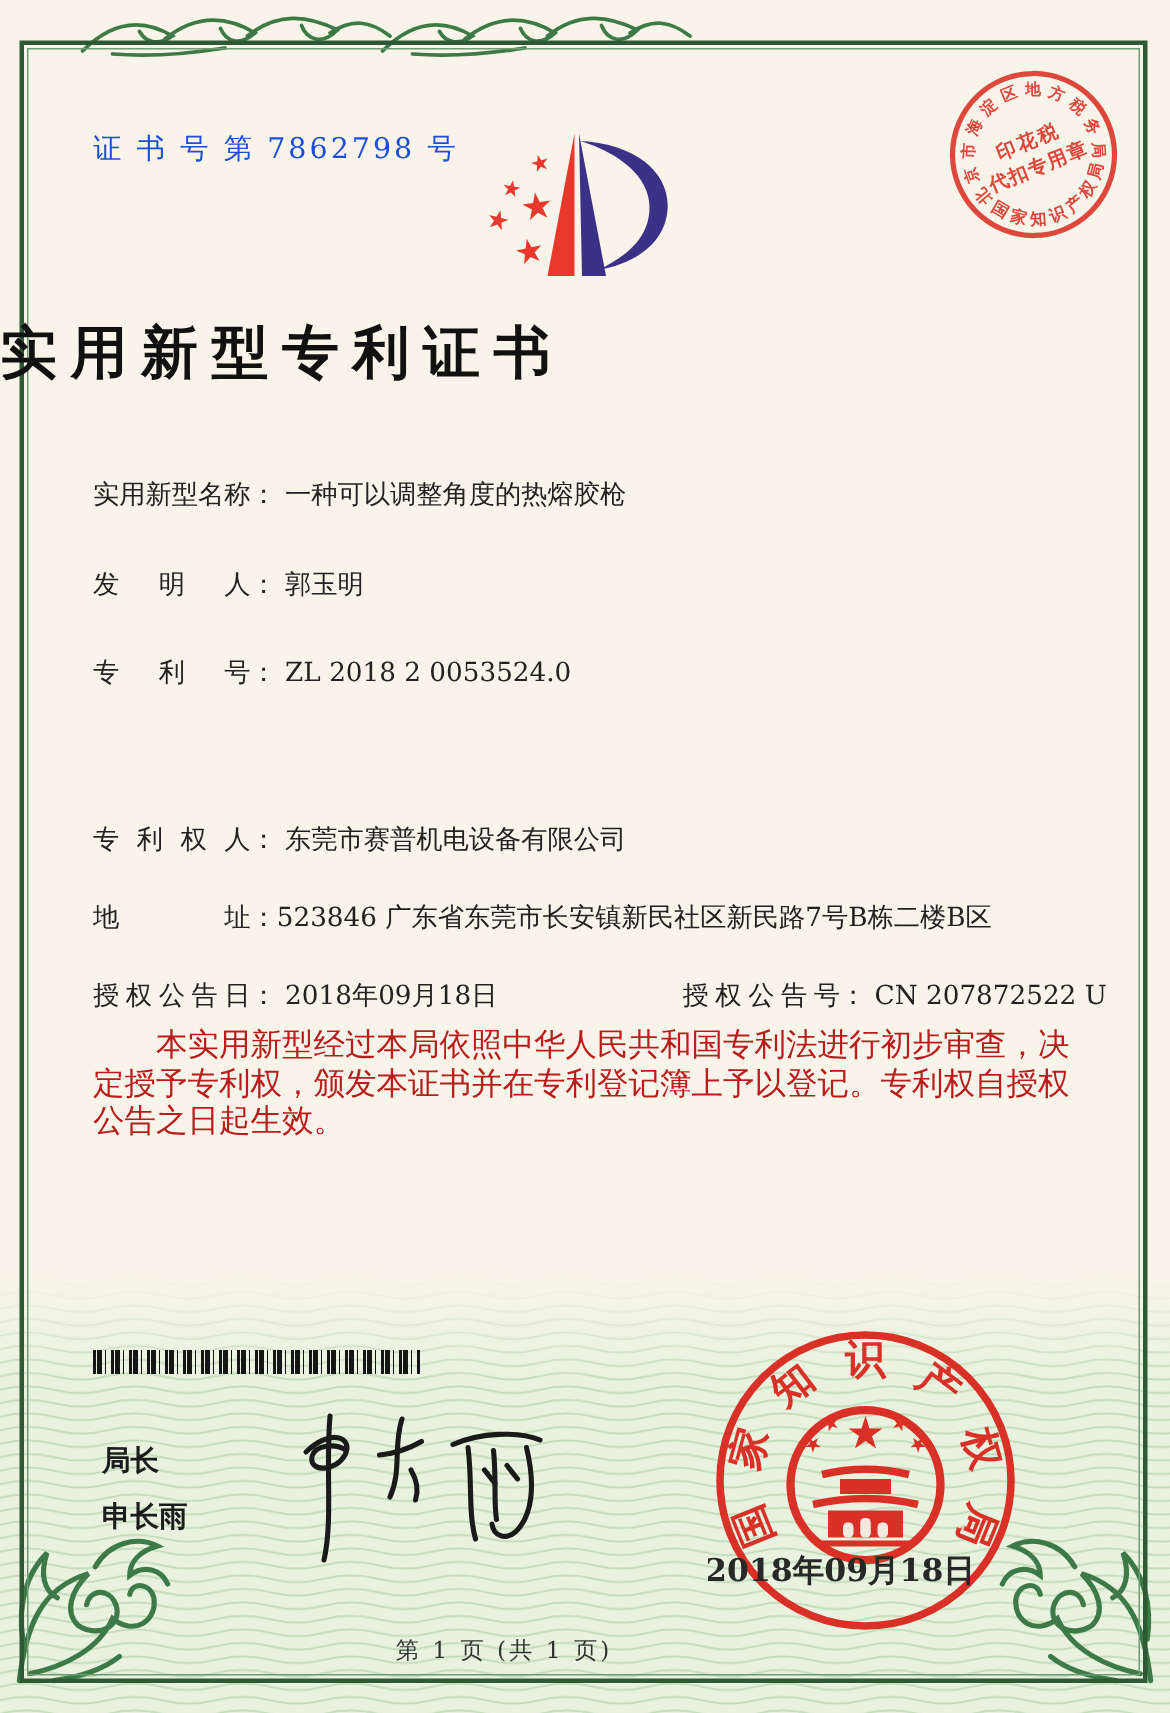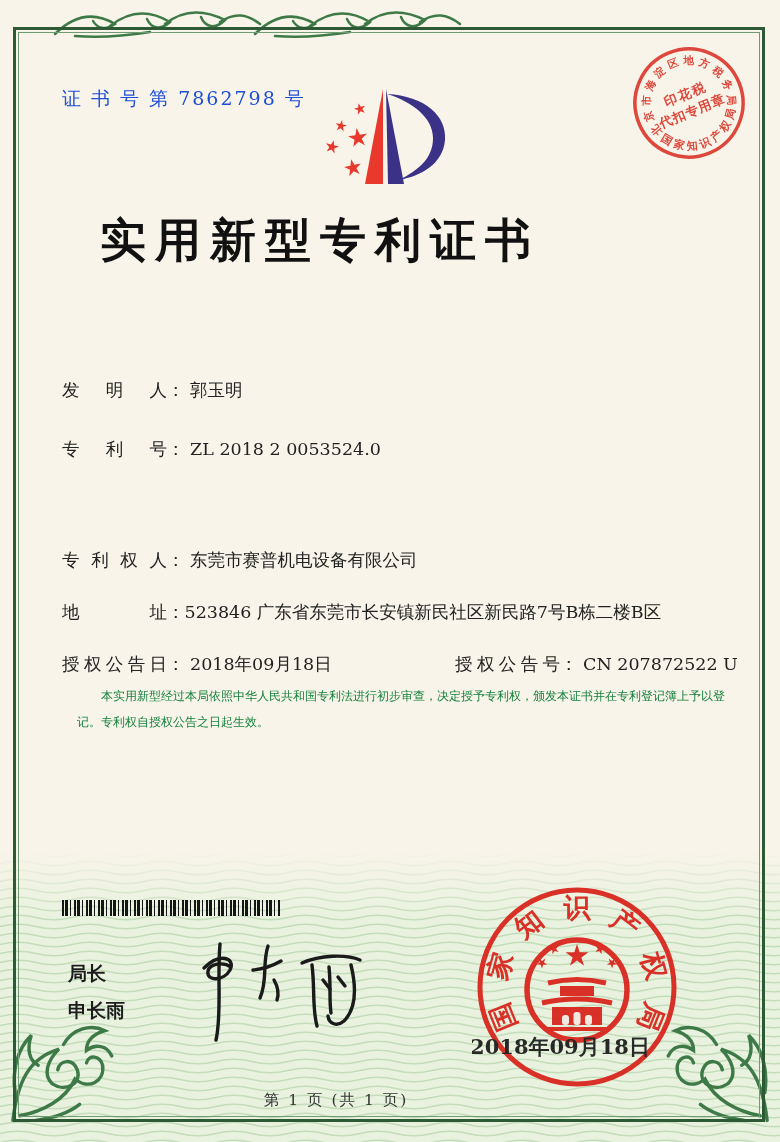--- a/index.html
+++ b/index.html
@@ -9,32 +9,32 @@
   
   #greenzone{left:0;top:850px;width:780px;height:292px;}
   #greenfade{left:0;top:850px;width:780px;height:70px;
      background:linear-gradient(#f8f4e9 0%, rgba(248,244,233,0) 100%);}
   
   #frame{left:13px;top:27px;width:752px;height:1095px;border:3px solid #2d5a34;box-sizing:border-box;}
   #frame::after{content:"";position:absolute;inset:2px;border:1.5px solid #6f9a74;}
   
   #certnum{left:62px;top:86px;font-size:19px;letter-spacing:2px;color:#1d4ed8;}
   
-  #title{left:0;top:210px;width:640px;text-align:center;font-size:46px;font-weight:bold;
+  #title{left:0;top:210px;width:640px;font-size:38px;font-weight:bold;
          letter-spacing:9px;color:#111;}
   
   .field{left:62px;width:660px;font-size:17.5px;line-height:1.45;color:#222;}
   .flabel{display:inline-block;width:105px;text-align:justify;text-align-last:justify;
           text-justify:inter-character;vertical-align:top;}
   .colon{display:inline-block;vertical-align:top;}
   .fvalue{display:inline-block;vertical-align:top;}
   .addr{display:flex;}
   .addr .fvalue{flex:1;}
   
-  #body-text{left:62px;top:684px;width:658px;font-size:12px;line-height:25.5px;color:#15803d;margin-left:15px;}
+  #body-text{left:62px;top:684px;width:658px;font-size:21px;line-height:25.5px;color:#b91c1c;}
   #body-text p{margin:0;text-indent:2em;}
   
   #barcode{left:62px;top:900px;width:218px;height:16px;
     background:repeating-linear-gradient(90deg,#151515 0 2px,transparent 2px 3px,
       #151515 3px 6px,transparent 6px 8px,#151515 8px 9px,transparent 9px 12px);}
   
   #sig-title{left:68px;top:961px;font-size:19px;font-family:"DejaVu Sans",sans-serif;font-weight:bold;color:#1c1c1c;}
   #sig-name{left:68px;top:998px;font-size:19px;font-family:"DejaVu Sans",sans-serif;font-weight:bold;color:#1c1c1c;}
   #signature{left:198px;top:936px;}
   
@@ -102,20 +102,24 @@
 
     <use href="#star" transform="translate(35,25) scale(6) rotate(-15)" fill="#e8392c"></use>
     <use href="#star" transform="translate(16,42) scale(6) rotate(10)" fill="#e8392c"></use>
     <use href="#star" transform="translate(33,54) scale(10) rotate(-8)" fill="#e8392c"></use>
     <use href="#star" transform="translate(7,63) scale(7) rotate(14)" fill="#e8392c"></use>
     <use href="#star" transform="translate(28,84) scale(9) rotate(-12)" fill="#e8392c"></use>
   </svg>
 
   <div id="title" class="abs">实用新型专利证书</div>
 
+  <div class="field abs" style="top:318px">
+    <span class="flabel">实用新型名称</span><span class="colon">：</span>
+    <span class="fvalue">一种可以调整角度的热熔胶枪</span>
+  </div>
   <div class="field abs" style="top:378px">
     <span class="flabel">发明人</span><span class="colon">：</span>
     <span class="fvalue">郭玉明</span>
   </div>
   <div class="field abs" style="top:437px">
     <span class="flabel">专利号</span><span class="colon">：</span>
     <span class="fvalue">ZL 2018 2 0053524.0</span>
   </div>
   <div class="field abs" style="top:548px">
     <span class="flabel">专利权人</span><span class="colon">：</span>

